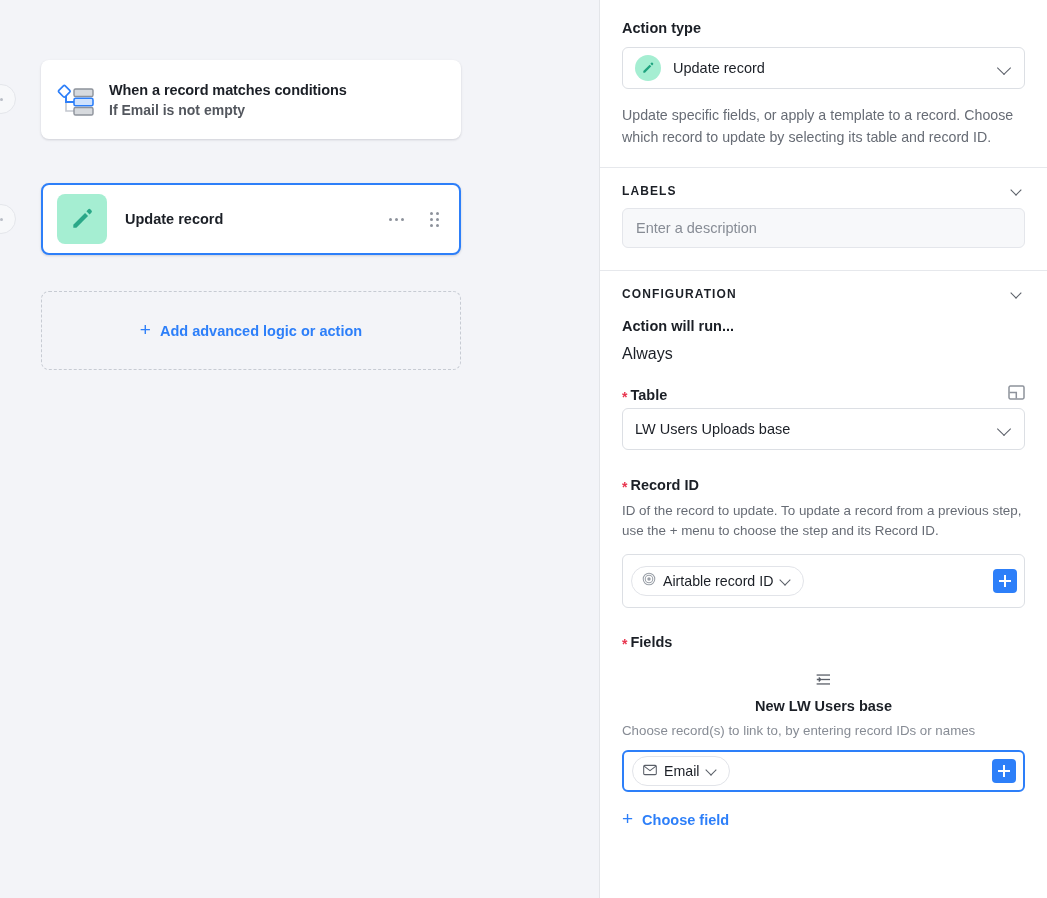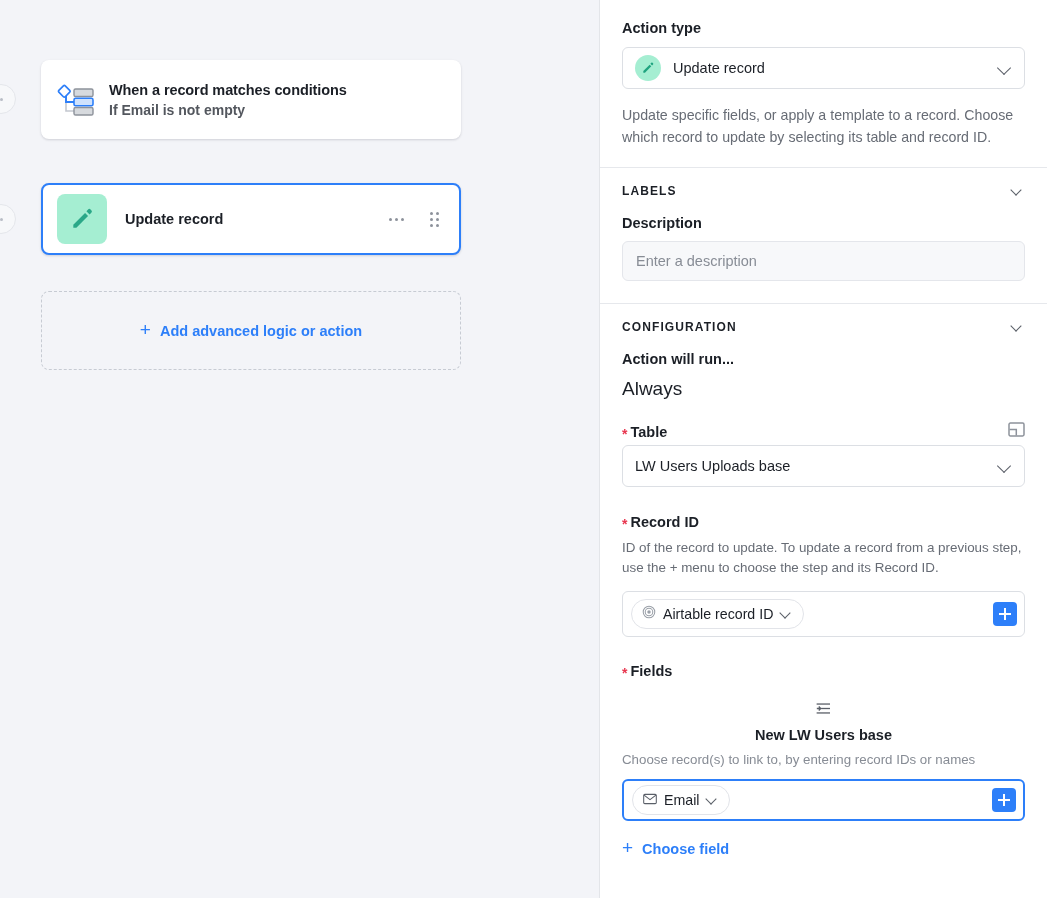--- a/index.html
+++ b/index.html
@@ -200,21 +200,21 @@
   }
   .text-input::placeholder { color: #878c95; }
 
   .req-star { color: #e8364f; font-size: 14px; margin-right: 3px; position: relative; top: 2px; }
 
   
   .token-field {
     border: 1px solid #dcdfe4;
     border-radius: 6px;
     background: #fff;
-    height: 46px;
+    height: 54px;
     display: flex; align-items: center;
     padding: 0 7px 0 8px;
   }
   .token-field.focused {
     border: 2px solid #2d7ff9;
   }
   .token {
     display: flex; align-items: center; gap: 7px;
     height: 30px;
     border: 1px solid #e2e4e9;
@@ -336,34 +336,33 @@
       <div class="muted-desc" style="margin-top:16px;padding-bottom:19px;">Update specific fields, or apply a template to a record. Choose which record to update by selecting its table and record ID.</div>
     </div>
 
     <div class="divider"></div>
 
     <div class="sec" style="padding-top:16px;padding-bottom:22px;">
       <div class="sec-head">
         <span class="sec-head-title">LABELS</span>
         <span class="chev small"></span>
       </div>
-      <div class="field-label" style="margin-top:17px;">Description</div>
       <input class="text-input" style="margin-top: 10px;" placeholder="Enter a description">
     </div>
 
     <div class="divider"></div>
 
     <div class="sec" style="padding-top:16px;">
       <div class="sec-head">
         <span class="sec-head-title">CONFIGURATION</span>
         <span class="chev small"></span>
       </div>
 
       <div class="field-label" style="margin-top:17px;">Action will run...</div>
-      <div style="margin-top:11px;font-size:19px;color:#1b1f26;">Always</div>
+      <div style="margin-top:11px;font-size:16px;color:#1b1f26;">Always</div>
 
       <div style="margin-top:22px;display:flex;align-items:center;justify-content:space-between;">
         <span class="field-label">
           <span class="req-star">*</span><span>Table</span>
         </span>
         <span>
           <svg width="17" height="15" viewBox="0 0 17 15">
             <rect x="1" y="1" width="15" height="13" rx="1.4" fill="none" stroke="#8d929b" stroke-width="1.5"></rect>
             <path d="M1.6 7.6 H8.3 V13.6" fill="none" stroke="#8d929b" stroke-width="1.5"></path>
           </svg>

